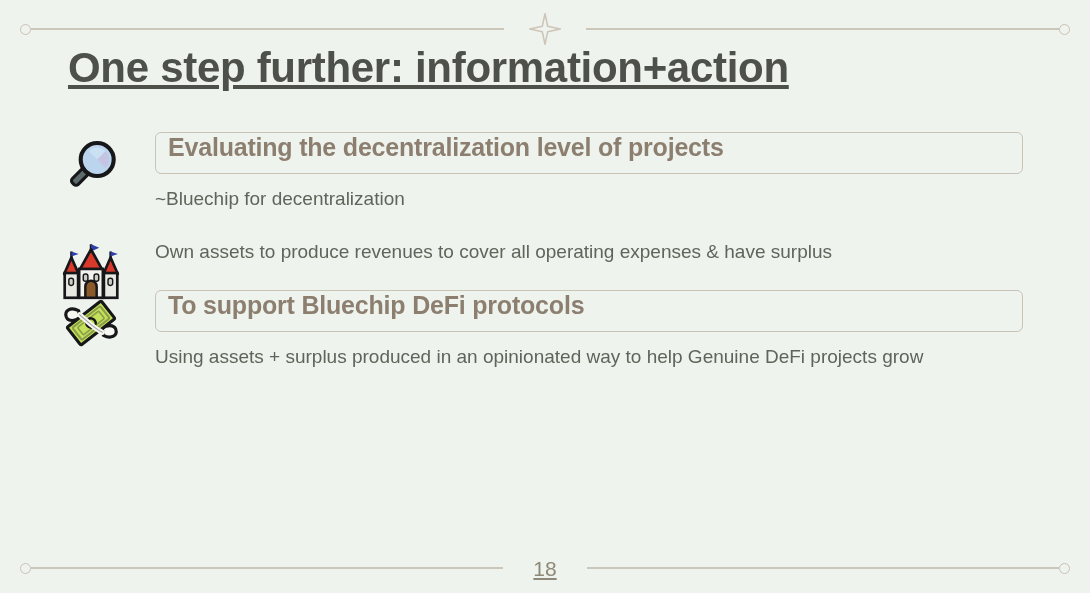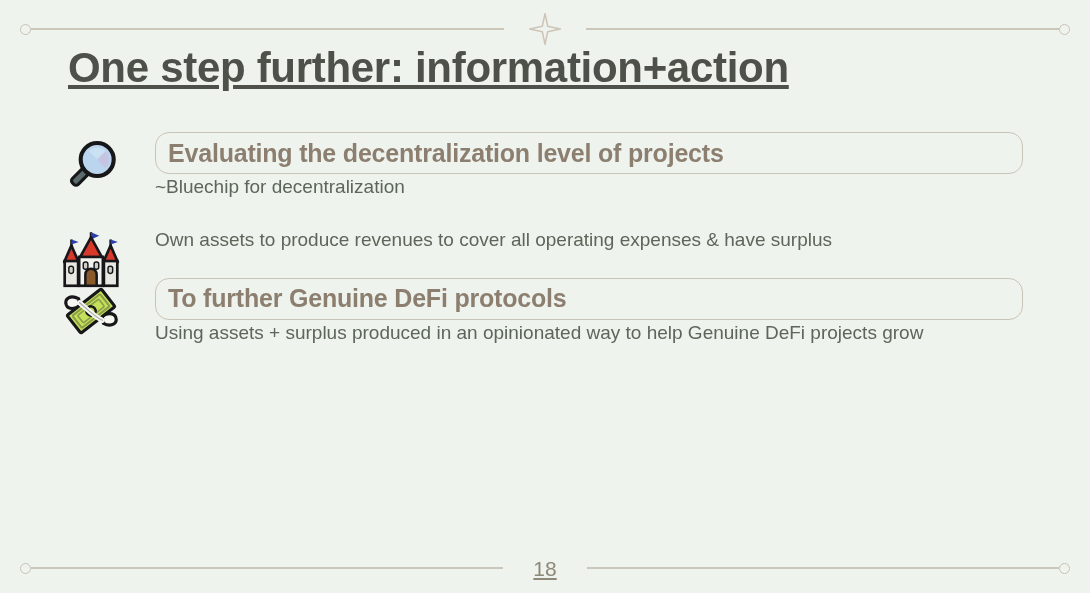--- a/index.html
+++ b/index.html
@@ -85,36 +85,36 @@
     position: absolute;
     left: 58px;
     top: 0px;
     width: 66px;
     height: 66px;
   }
   .block-icon svg { display: block; width: 66px; height: 66px; }
 
   .headline-box {
     border: 1.5px solid #cac4b7;
-    border-radius: 14px;
+    border-radius: 6px;
     height: 42px;
     width: 868px;
     box-sizing: border-box;
     display: flex;
-    align-items: center;
     padding-left: 12px;
   }
   .headline-text {
     font-size: 25px;
     font-weight: bold;
     color: #8c7f70;
     letter-spacing: -0.2px;
     white-space: nowrap;
   }
   .sub-text {
+    margin-top: 12px;
     font-size: 19px;
     color: #5d665a;
     line-height: 1.42;
     max-width: 840px;
   }
 
   .block-1 { margin-bottom: 26px; }
   .block-2 { margin-bottom: 24px; }
 
   
@@ -213,21 +213,21 @@
             <rect x="15" y="24.5" width="34" height="15" rx="1" fill="none" stroke="#8a9e4a" stroke-width="2"></rect>
             <rect x="19" y="27.5" width="26" height="9" rx="1" fill="none" stroke="#8a9e4a" stroke-width="1.6"></rect>
             <circle cx="32" cy="32" r="4.5" fill="#b9d751" stroke="#17171a" stroke-width="2.4"></circle>
           </g>
 
           <path d="M21 24 C28 30 36 38 43 41" stroke="#f7f7f2" stroke-width="5" fill="none" stroke-linecap="round"></path>
           <path d="M21 24 C28 30 36 38 43 41" stroke="#17171a" stroke-width="1.2" fill="none" stroke-linecap="round" opacity="0.35"></path>
         </svg>
       </div>
       <div class="headline-box">
-        <span class="headline-text">To further Genuine DeFi protocols</span>
+        <span class="headline-text">To support Bluechip DeFi protocols</span>
       </div>
       <div class="sub-text">Using assets + surplus produced in an opinionated way to help Genuine DeFi projects grow</div>
     </div>
 
   </div>
 
   <div class="bottom-rule">
     <span class="rule-ring left" style="margin-left:20px;"></span>
     <span class="rule-line"></span>
     <span class="page-num">18</span>

